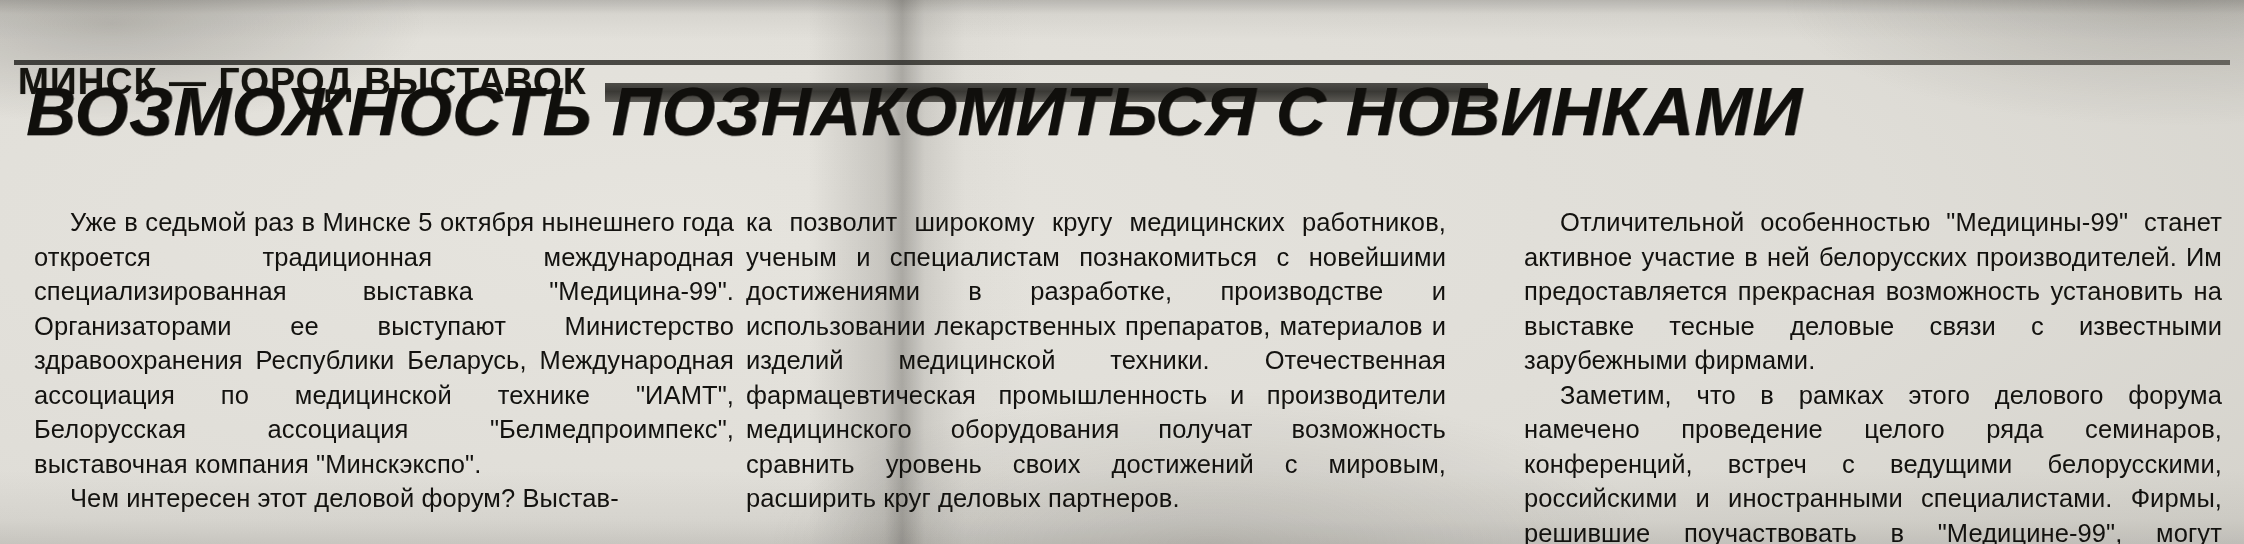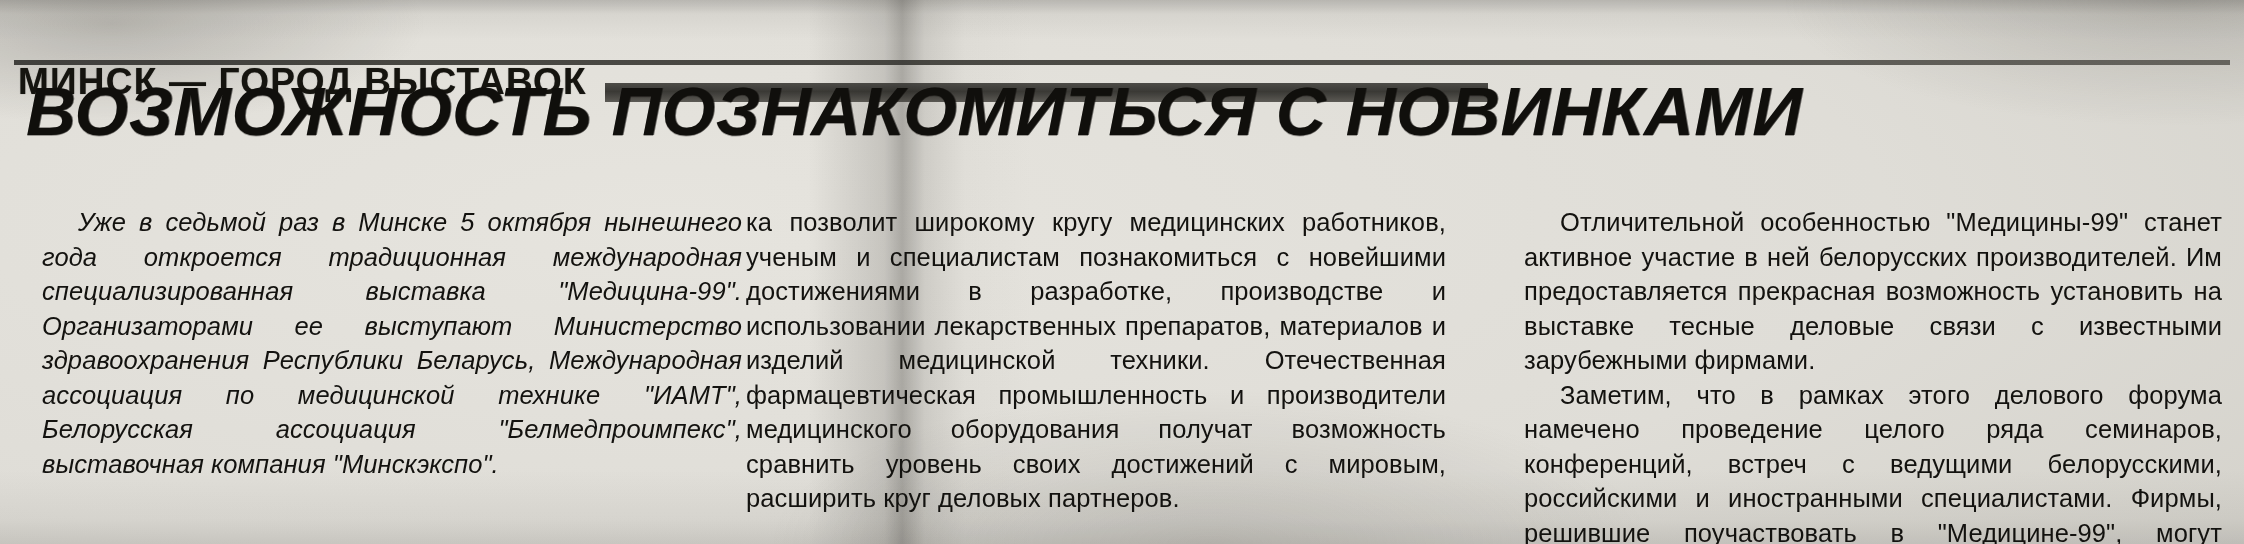--- a/index.html
+++ b/index.html
@@ -145,21 +145,21 @@
     line-height: 34.5px;
     color: #13120f;
     text-align: justify;
     text-justify: inter-word;
     letter-spacing: 0.1px;
   }
   .col p { margin: 0; }
   .col p + p { margin-top: 0px; }
   .col p.ind { text-indent: 36px; }
 
-  #col1 { left: 16px;    width: 700px; font-style: italic; }
+  #col1 { left: 8px;    width: 700px; }
   #col2 { left: 720px;  width: 700px; }
   #col3 { left: 1498px; width: 698px; }
 
   
   .col, .headline, .kicker-text {
     -webkit-font-smoothing: antialiased;
   }
 </style>
 </head>
 <body>
@@ -175,20 +175,21 @@
     <div class="kicker-rule"></div>
   </div>
   <div class="kicker-underline"></div>
 
   <div class="headline">ВОЗМОЖНОСТЬ ПОЗНАКОМИТЬСЯ С НОВИНКАМИ</div>
 
   <div class="cols">
 
     <div class="col" id="col1">
       <p class="ind">Уже в седьмой раз в Минске 5 октября нынешнего года откроется традиционная международная специализированная выставка "Медицина-99". Организаторами ее выступают Министерство здравоохранения Республики Беларусь, Международная ассоциация по медицинской технике "ИАМТ", Белорусская ассоциация "Белмедпроимпекс", выставочная компания "Минскэкспо".</p>
+      <p class="ind">Чем интересен этот деловой форум? Выстав-</p>
     </div>
 
     <div class="col" id="col2">
       <p>ка позволит широкому кругу медицинских работников, ученым и специалистам познакомиться с новейшими достижениями в разработке, производстве и использовании лекарственных препаратов, материалов и изделий медицинской техники. Отечественная фармацевтическая промышленность и производители медицинского оборудования получат возможность сравнить уровень своих достижений с мировым, расширить круг деловых партнеров.</p>
     </div>
 
     <div class="col" id="col3">
       <p class="ind">Отличительной особенностью "Медицины-99" станет активное участие в ней белорусских производителей. Им предоставляется прекрасная возможность установить на выставке тесные деловые связи с известными зарубежными фирмами.</p>
       <p class="ind">Заметим, что в рамках этого делового форума намечено проведение целого ряда семинаров, конференций, встреч с ведущими белорусскими, российскими и иностранными специалистами. Фирмы, решившие поучаствовать в "Медицине-99", могут связаться с организаторами выставки по телефонам в Минске: 226-91-93, 226-98-90.</p>
 

